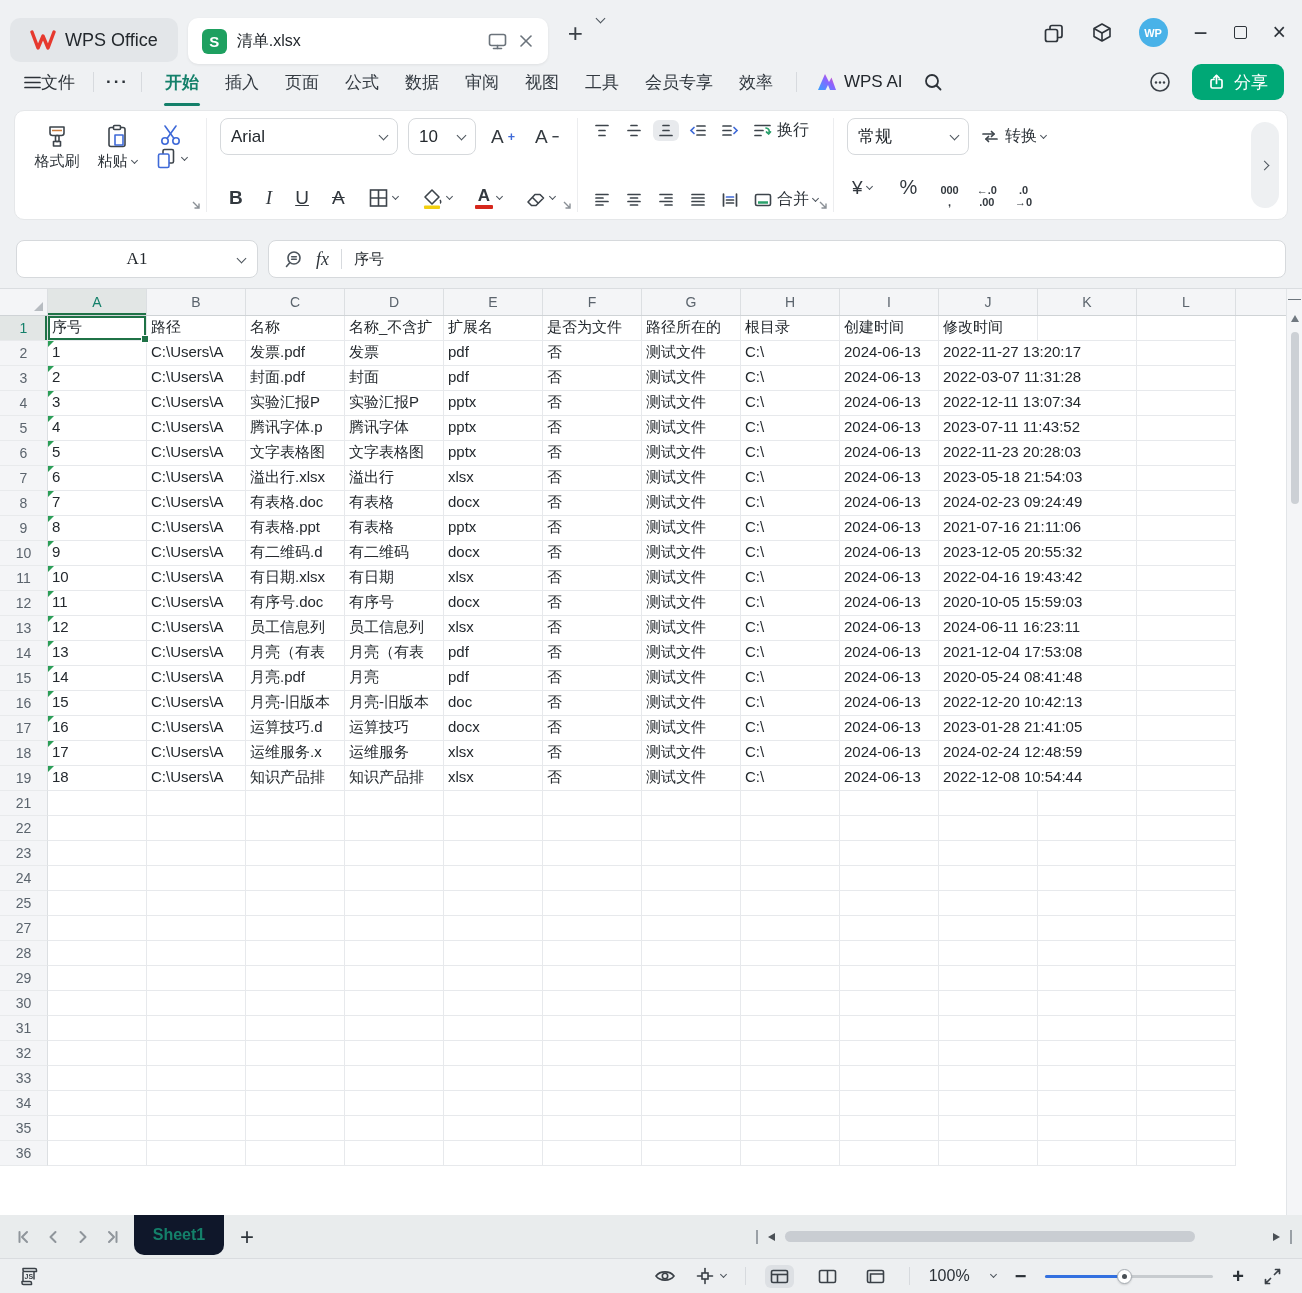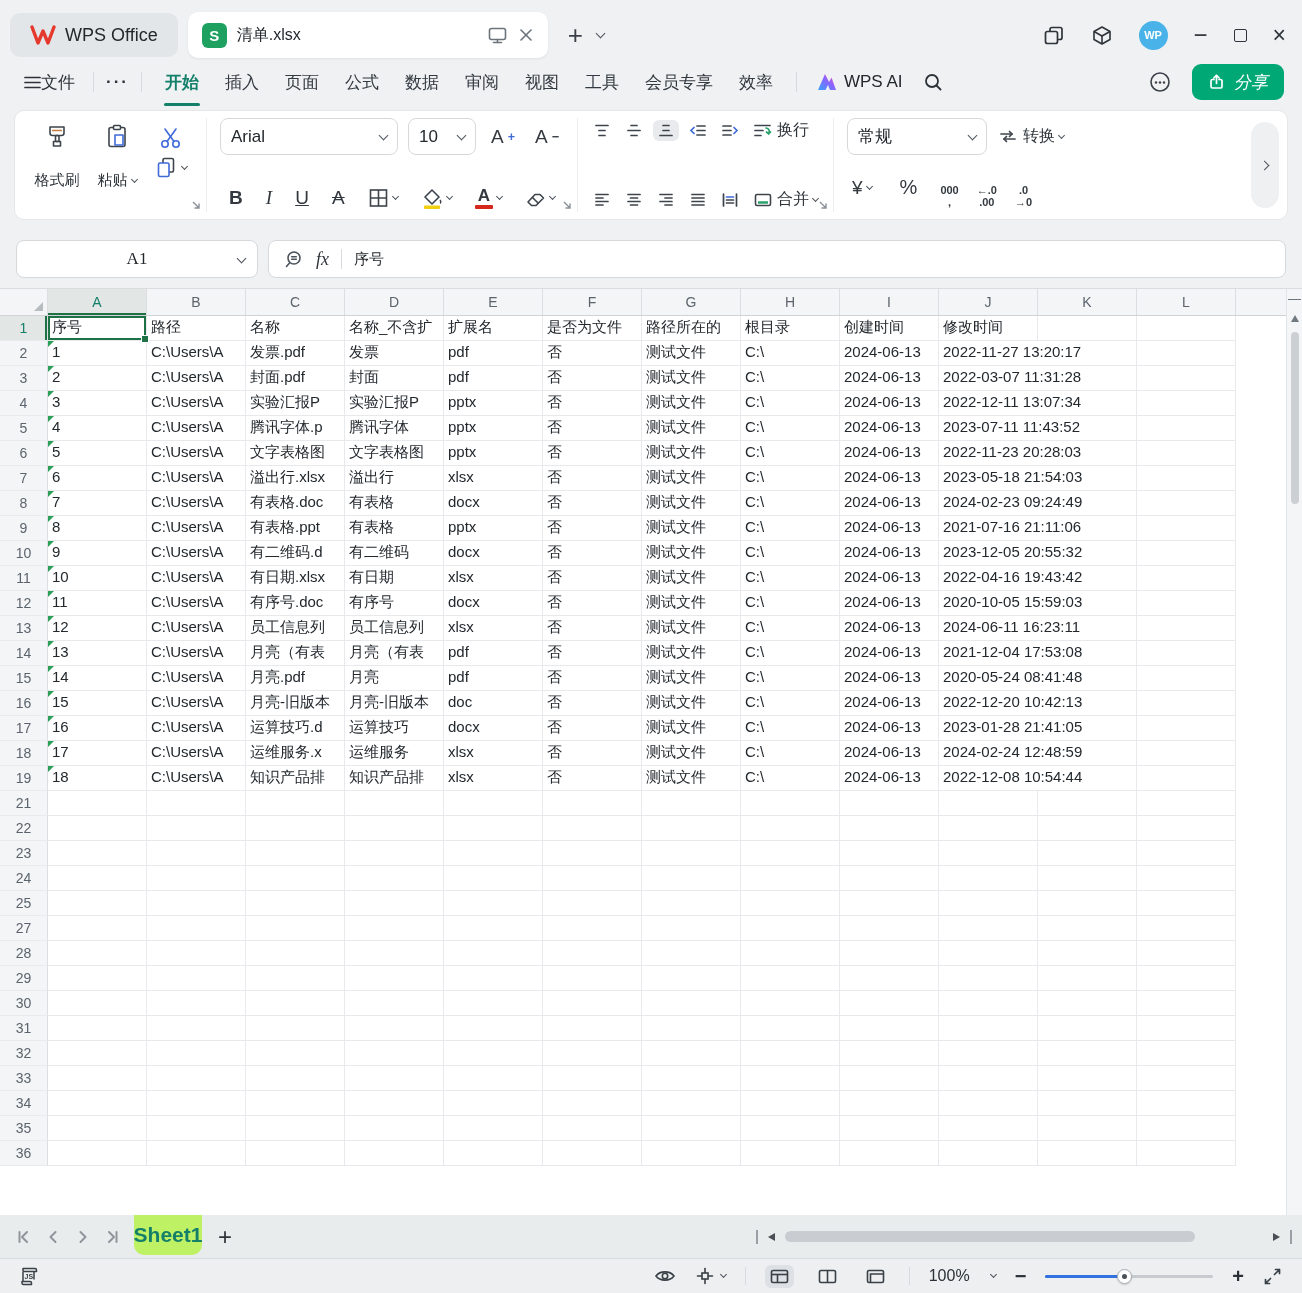--- a/index.html
+++ b/index.html
@@ -9,21 +9,21 @@
     background:#eff1f3; color:#23282d; position:relative; font-size:15px;
     display:flex; flex-direction:column;
   }
   svg { display:block; }
   .chev { width:7px;height:7px;border-right:1.6px solid #4c545c;border-bottom:1.6px solid #4c545c;
           transform:rotate(45deg); margin-top:-3px; flex:0 0 auto;}
   .chev.sm{width:5px;height:5px;}
   .vdiv { width:1px; background:#d7dade; align-self:center; }
 
   
-  .titlebar { height:58px; display:flex; align-items:center; padding:12px 16px 0 10px; flex:0 0 auto;}
+  .titlebar { height:58px; display:flex; align-items:flex-start; padding:18px 16px 0 10px; flex:0 0 auto;}
   .wps-pill { display:flex; align-items:center; gap:9px; background:#e3e6e9; border-radius:10px;
               height:44px; padding:0 20px; font-size:18px; color:#23282d;}
   .doctab { display:flex; align-items:center; gap:10px; background:#fff; border-radius:10px;
             height:46px; width:360px; padding:0 14px; margin-left:10px; box-shadow:0 1px 3px rgba(0,0,0,.07);}
   .badge-s { width:25px; height:25px; background:#1ea060; border-radius:6px; color:#fff;
              font-weight:bold; font-size:15px; display:flex; align-items:center; justify-content:center;}
   .tab-title { font-size:16px; flex:1; }
   .tab-newplus { font-size:26px; font-weight:300; color:#3a4047; margin-left:20px; }
   .tb-right { margin-left:auto; display:flex; align-items:center; gap:26px; }
   .avatar { width:29px; height:29px; border-radius:50%; background:#49b2e8; color:#fff;
@@ -34,32 +34,32 @@
 
   
   .menubar { height:48px; display:flex; align-items:center; padding:0 18px; gap:12px; font-size:17px; flex:0 0 auto;}
   .m-file { display:flex; align-items:center; color:#2c3238; padding:0 6px;}
   .mtabs { display:flex; gap:4px; align-items:center;text-align:right;}
   .mtab { position:relative; color:#333a41; padding:6px 11px; }
   .mtab.active { color:#14806a; font-weight:bold; }
   .mtab.active::after { content:''; position:absolute; left:10px; right:10px; bottom:-6px;
                         height:3px; border-radius:2px; background:#14806a; }
   .ai-item { display:flex; align-items:center; gap:7px; padding:0 8px; color:#23282d;}
-  .mb-right { margin-left:auto; display:flex; align-items:center; gap:20px;font-style:italic;}
+  .mb-right { margin-left:auto; display:flex; align-items:center; gap:20px;}
   .share-btn { background:#00a876; color:#fff; height:36px; border-radius:9px; padding:0 16px;
                display:flex; align-items:center; gap:8px; font-size:17px;}
 
   
   .ribbonzone { padding:4px 14px 10px; flex:0 0 auto;}
   .ribbon-panel { background:#fff; border:1px solid #e5e7e9; border-radius:10px; height:110px;
                   display:flex; align-items:stretch; padding:7px 0; position:relative; overflow:hidden;}
   .rgroup { padding:0 13px; position:relative; display:flex; flex-direction:column; justify-content:space-between;}
   .rgroup + .rgroup { border-left:1px solid #ecedef; }
   .corner-arrow { position:absolute; right:5px; bottom:2px; }
-  .bigbtn { display:flex; flex-direction:column; align-items:center; gap:20px; padding-top:5px; width:58px;}
+  .bigbtn { display:flex; flex-direction:column; align-items:center; gap:1px; padding-top:5px; width:58px;}
   .bigbtn .lbl { font-size:15px; color:#2e343a; display:flex; align-items:center; gap:4px;}
   .g-clip-inner { display:flex; gap:2px; }
   .smallcol { display:flex; flex-direction:column; justify-content:space-around; align-items:center; padding:4px 6px 8px;}
   .copy-btn { display:flex; align-items:center; gap:4px; }
   .rrow { display:flex; align-items:center; }
   .combo { display:flex; align-items:center; justify-content:space-between; border:1px solid #d6d9dc;
            border-radius:8px; height:37px; padding:0 10px; font-size:17px; background:#fff;}
   .fr1 { gap:10px; }
   .fr2 { gap:0; justify-content:space-between; padding:0 4px 3px;}
   .ibtn { display:flex; align-items:center; gap:4px; color:#33393f; padding:0 5px;}
@@ -120,22 +120,22 @@
   .vscroll { position:absolute; right:0; top:0; bottom:0; width:16px; background:#f4f5f7;
              border-left:1px solid #e2e5e8; display:flex; flex-direction:column; align-items:center; padding-top:4px;}
   .vs-min { color:#5b646d; font-size:13px; line-height:12px;}
   .vs-up { margin-top:10px; border-bottom:7px solid #707880; border-left:4.5px solid transparent;
            border-right:4.5px solid transparent;}
   .vs-thumb { margin-top:10px; width:8px; height:172px; border-radius:4px; background:#ccd0d5;}
 
   
   .sheetbar { height:43px; background:#e9eced; display:flex; align-items:flex-start; padding-left:16px; flex:0 0 auto;}
   .navbtns { display:flex; align-items:center; gap:16px; height:43px; padding-right:14px;}
-  .stab { height:40px; width:68px; background:#bef264; border-radius:0 0 10px 10px; display:flex;
-          align-items:center; justify-content:center; font-size:21px; font-weight:bold; color:#14806a;}
+  .stab { height:40px; width:90px; background:#0f172a; border-radius:0 0 10px 10px; display:flex;
+          align-items:center; justify-content:center; font-size:16px; font-weight:bold; color:#14806a;}
   .addsheet { font-size:24px; font-weight:300; color:#2e343a; align-self:center; margin-left:16px;}
   .hscroll { margin-left:auto; display:flex; align-items:center; gap:10px; height:43px; padding-right:10px;}
   .hs-bar { width:2px; height:14px; background:#9aa0a6; }
   .hs-left { border-right:7px solid #4a5056; border-top:4.5px solid transparent; border-bottom:4.5px solid transparent;}
   .hs-right{ border-left:7px solid #4a5056; border-top:4.5px solid transparent; border-bottom:4.5px solid transparent;}
   .hs-track{ width:478px; display:flex; }
   .hs-thumb{ width:410px; height:11px; border-radius:6px; background:#c9cdd2;}
 
   
   .statusbar { height:35px; background:#edeff1; border-top:1px solid #d9dcdf; display:flex;
@@ -495,21 +495,21 @@
       </div>
       <span class="corner-arrow">
         <svg width="10" height="10" viewBox="0 0 10 10" stroke="#8a9096" stroke-width="1.4" fill="none">
           <path d="M2,2 L8,8 M8,3.5 V8 H3.5"></path>
           </svg>
       </span>
     </div>
 
     <div class="rgroup">
       <div class="rrow fr1">
-        <div class="combo" style="width:140px">
+        <div class="combo" style="width:122px">
           <span>常规</span>
             <span class="chev"></span>
         </div>
         <span class="lblbtn">
           <svg width="22" height="17" viewBox="0 0 22 17" fill="none" stroke="#3d444b" stroke-width="1.7" stroke-linecap="round" stroke-linejoin="round">
             <path d="M4,6 h11"></path>
               <polyline points="12.5,3.5 15,6 12.5,8.5"></polyline>
             <path d="M18,11 h-11"></path>
               <polyline points="9.5,8.5 7,11 9.5,13.5"></polyline>
             <path d="M4,6 q-2,0 -2,2 v1 q0,2 2,2 h3" opacity=".0"></path>

